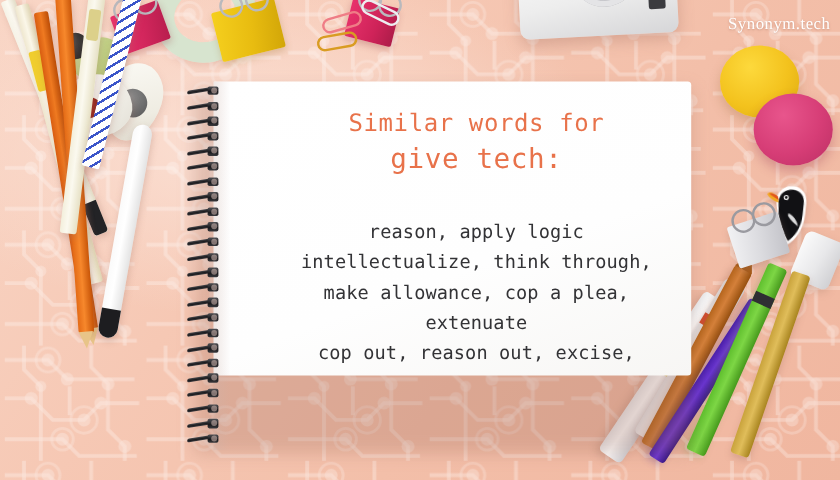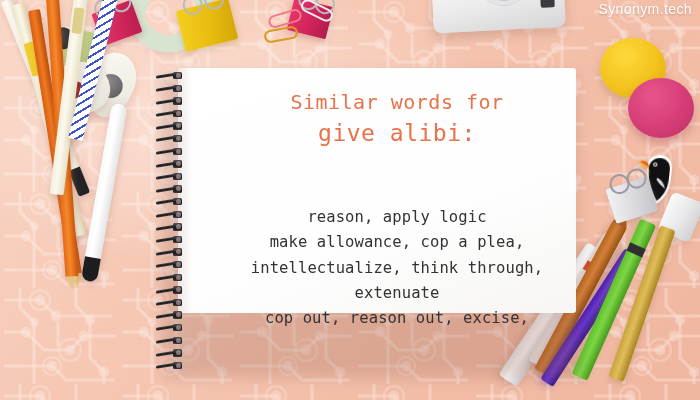--- a/index.html
+++ b/index.html
@@ -403,34 +403,34 @@
   }
   .title-line2 {
     font-family: "DejaVu Sans Mono", monospace;
     font-size: 23px;
     letter-spacing: .5px;
     color: #e8724a;
     line-height: 1.38;
     margin-top: 2px;
   }
   .synonyms {
-    margin-top: 56px;
+    margin-top: 32px;
     font-family: "DejaVu Sans Mono", monospace;
     font-size: 15.5px;
     color: #333336;
     line-height: 1.62;
     letter-spacing: .1px;
   }
   .syn-line { white-space: nowrap; }
 
   
   #brand {
     position: absolute;
-    right: 8px; top: 1px;
-    font-family: Liberation Sans, sans-serif;
+    right: 8px; top: 13px;
+    font-family: Liberation Serif, serif;
     font-size: 14px;
     color: #ffffff;
     letter-spacing: .4px;
     text-shadow: 0 1px 2px rgba(150,90,70,.45);
   }
 </style>
 </head>
 <body>
 
 <div id="stage">
@@ -542,26 +542,26 @@
   </div>
 
   <div id="notebook">
     <div class="page-shadow"></div>
 
     <div class="page">
       <div class="page-fold"></div>
 
       <div class="content">
         <div class="title-line1">Similar words for</div>
-        <div class="title-line2">give alibi:</div>
+        <div class="title-line2">give tech:</div>
 
         <div class="synonyms">
           <div class="syn-line">reason, apply logic</div>
+          <div class="syn-line">intellectualize, think through,</div>
           <div class="syn-line">make allowance, cop a plea,</div>
-          <div class="syn-line">intellectualize, think through,</div>
           <div class="syn-line">extenuate</div>
           <div class="syn-line">cop out, reason out, excise,</div>
         </div>
       </div>
     </div>
 
     <div class="spiral" id="spiral">
         <div class="ring" style="top: 8px;">
           <div class="wire"></div>
           <div class="knot"></div>

